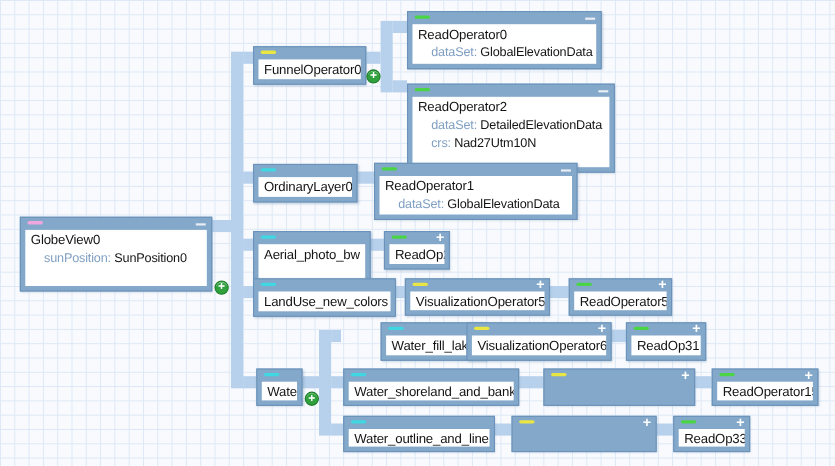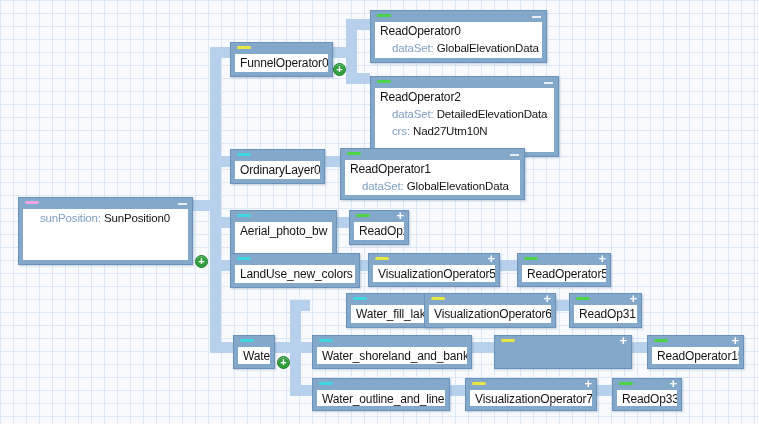--- a/index.html
+++ b/index.html
@@ -83,20 +83,21 @@
     <div class="conn" style="left: 407px; top: 300px; width: 17px; height: 11px;"></div>
     <div class="conn" style="left: 556px; top: 300px; width: 13px; height: 11px;"></div>
     <div class="conn" style="left: 472px; top: 342px; width: 22px; height: 11px;"></div>
     <div class="conn" style="left: 632px; top: 342px; width: 15px; height: 11px;"></div>
     <div class="conn" style="left: 450px; top: 385px; width: 15px; height: 11px;"></div>
     <div class="conn" style="left: 597px; top: 385px; width: 15px; height: 11px;"></div>
     <div class="node" style="left: 18px; top: 197px; width: 175px; height: 68px;">
     <span class="badge b-pink"></span>
     <span class="toggle minus"></span>
     <div class="inner">
+      <div class="title">GlobeView0</div>
         <div class="prop"><span class="pname">sunPosition:</span> <span class="pval">SunPosition0</span></div>
       </div>
   </div>
     <div class="add-btn" style="left: 195px; top: 255px;">+</div>
     <div class="node single" style="left: 230px; top: 42px; width: 103px; height: 35px;">
     <span class="badge b-yellow"></span>
 
     <div class="inner">
       <div class="title">FunnelOperator0</div>
     </div>
@@ -219,23 +220,20 @@
     <div class="node single" style="left: 312px; top: 378px; width: 138px; height: 33px;">
     <span class="badge b-cyan"></span>
 
     <div class="inner">
       <div class="title">Water_outline_and_line</div>
     </div>
   </div>
     <div class="node single" style="left: 465px; top: 378px; width: 132px; height: 33px;">
     <span class="badge b-yellow"></span>
     <span class="toggle plus">+</span>
-    <div class="inner">
-      <div class="title">VisualizationOperator7</div>
-    </div>
   </div>
     <div class="node single" style="left: 612px; top: 378px; width: 70px; height: 33px;">
     <span class="badge b-green"></span>
     <span class="toggle plus">+</span>
     <div class="inner">
       <div class="title">ReadOp33</div>
     </div>
   </div>
   </div>
 

